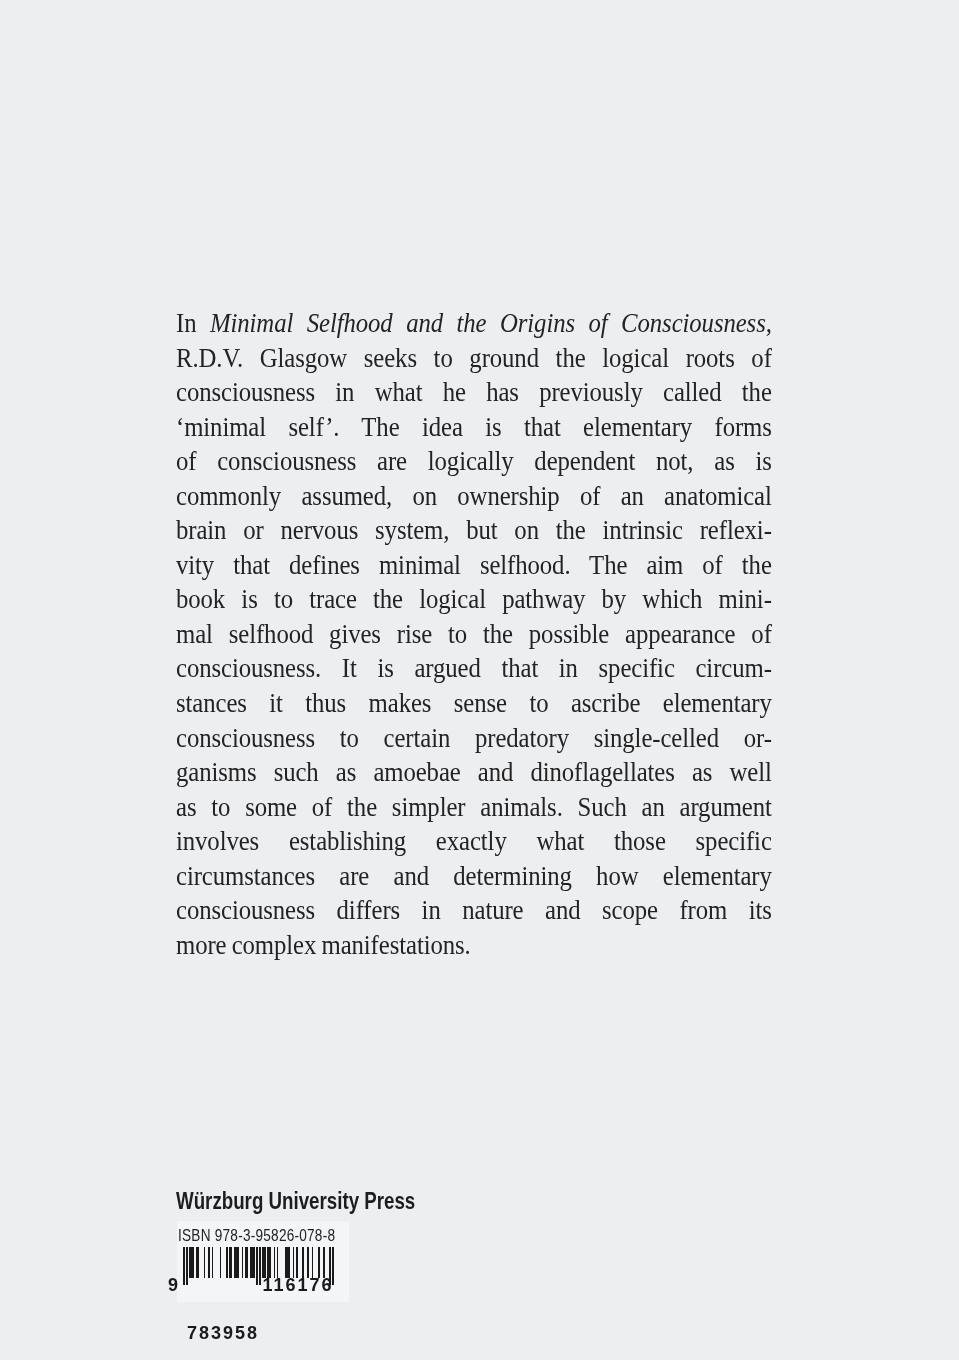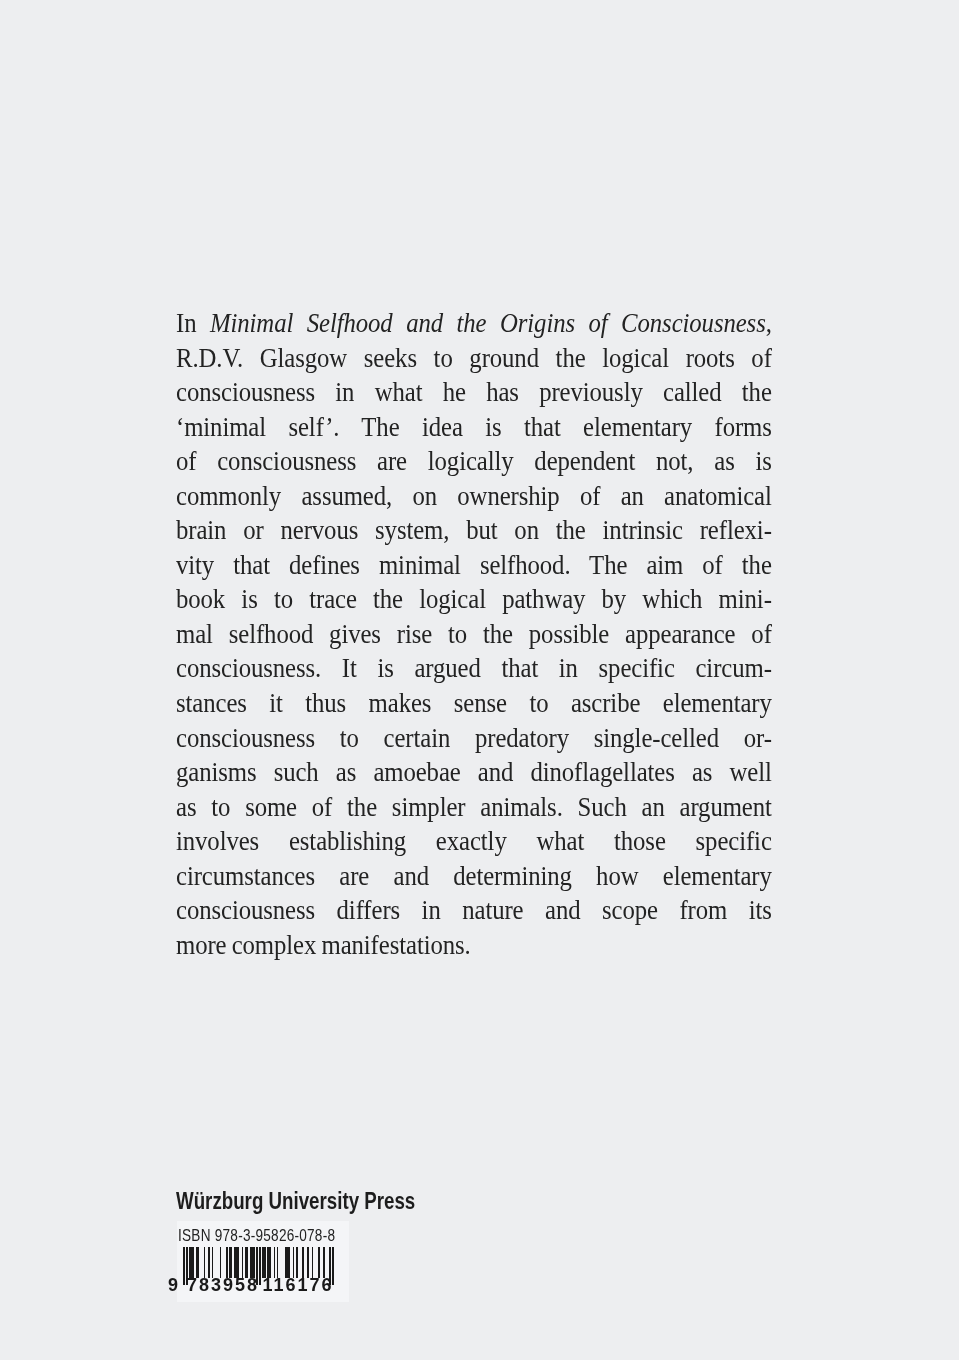--- a/index.html
+++ b/index.html
@@ -57,21 +57,21 @@
   #barcode-svg{position:absolute;left:15px;top:0;}
   .bc-digits{
     position:absolute;top:28px;
     font-family:"Liberation Sans",sans-serif;
     font-weight:bold;font-size:18px;line-height:20px;
     color:var(--bar,#1a1a1a);
     letter-spacing:2px;text-align:center;
     white-space:nowrap;
   }
   #bc-first{left:0;width:14px;letter-spacing:0;text-align:left;}
-  #bc-left{left:18px;width:74px;}
+  #bc-left{left:18px;width:74px;margin-top:48px;}
   #bc-right{left:93px;width:74px;}
 </style>
 </head>
 <body>
 
 <div class="cover">
 
   <div id="blurb">
       <div class="jline"><span>In </span><i>Minimal Selfhood and the Origins of Consciousness</i><span>,</span></div>
       <div class="jline"><span>R.D.V. Glasgow seeks to ground the logical roots of</span></div>

